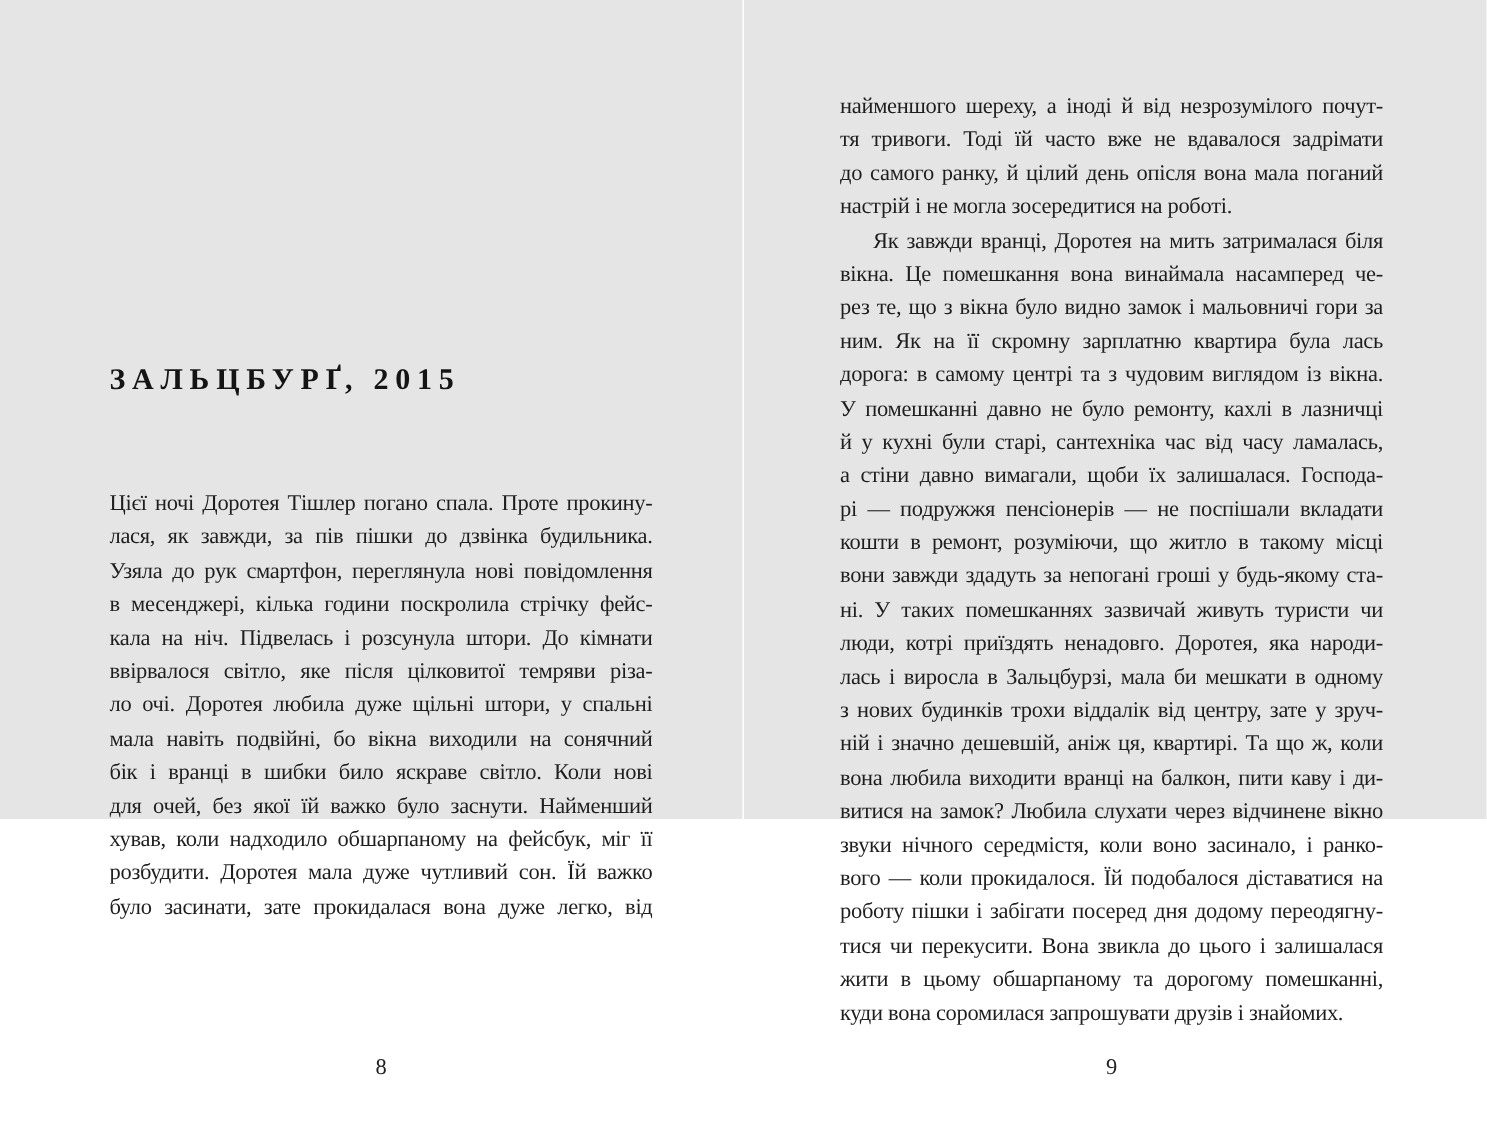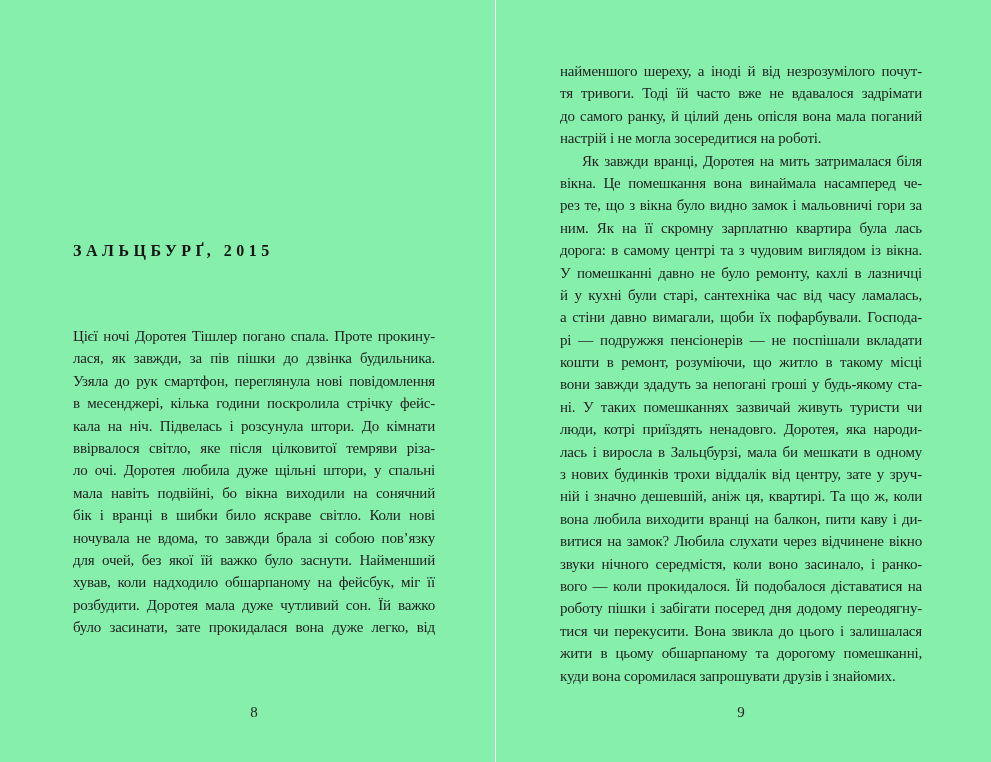--- a/index.html
+++ b/index.html
@@ -17,32 +17,32 @@
   }
   .book-spread {
     position: absolute;
     inset: 0;
     background: #ffffff;
   }
   .page {
     position: absolute;
     top: 0;
     width: 495px;
-    height: 762px;
-    background: #86efac;
+    height: 546px;
+    background: #e5e5e5;
   }
   .page.left  { left: 0; }
   .page.right { left: 496px; }
 
   .chapter-heading {
     position: absolute;
     left: 73px;
     top: 242px;
     width: 362px;
-    font-size: 16px;
+    font-size: 20px;
     font-weight: bold;
     letter-spacing: 4.5px;
     color: #141414;
     white-space: nowrap;
   }
 
   .page-text {
     position: absolute;
     width: 362px;
     font-size: 15px;
@@ -85,21 +85,20 @@
     <div class="page-text left-col">
         <div class="text-line justify">Цієї ночі Доротея Тішлер погано спала. Проте прокину-</div>
         <div class="text-line justify">лася, як завжди, за пів пішки до дзвінка будильника.</div>
         <div class="text-line justify">Узяла до рук смартфон, переглянула нові повідомлення</div>
         <div class="text-line justify">в месенджері, кілька години поскролила стрічку фейс-</div>
         <div class="text-line justify">кала на ніч. Підвелась і розсунула штори. До кімнати</div>
         <div class="text-line justify">ввірвалося світло, яке після цілковитої темряви різа-</div>
         <div class="text-line justify">ло очі. Доротея любила дуже щільні штори, у спальні</div>
         <div class="text-line justify">мала навіть подвійні, бо вікна виходили на сонячний</div>
         <div class="text-line justify">бік і вранці в шибки било яскраве світло. Коли нові</div>
-        <div class="text-line justify">ночувала не вдома, то завжди брала зі собою пов’язку</div>
         <div class="text-line justify">для очей, без якої їй важко було заснути. Найменший</div>
         <div class="text-line justify">хував, коли надходило обшарпаному на фейсбук, міг її</div>
         <div class="text-line justify">розбудити. Доротея мала дуже чутливий сон. Їй важко</div>
         <div class="text-line justify">було засинати, зате прокидалася вона дуже легко, від</div>
       </div>
     <div class="page-number left-num">8</div>
   </div>
 
   <div class="page right">
     <div class="page-text right-col">
@@ -107,21 +106,21 @@
         <div class="text-line justify">тя тривоги. Тоді їй часто вже не вдавалося задрімати</div>
         <div class="text-line justify">до самого ранку, й цілий день опісля вона мала поганий</div>
         <div class="text-line">настрій і не могла зосередитися на роботі.</div>
         <div class="text-line justify indented">Як завжди вранці, Доротея на мить затрималася біля</div>
         <div class="text-line justify">вікна. Це помешкання вона винаймала насамперед че-</div>
         <div class="text-line justify">рез те, що з вікна було видно замок і мальовничі гори за</div>
         <div class="text-line justify">ним. Як на її скромну зарплатню квартира була лась</div>
         <div class="text-line justify">дорога: в самому центрі та з чудовим виглядом із вікна.</div>
         <div class="text-line justify">У помешканні давно не було ремонту, кахлі в лазничці</div>
         <div class="text-line justify">й у кухні були старі, сантехніка час від часу ламалась,</div>
-        <div class="text-line justify">а стіни давно вимагали, щоби їх пофарбували. Господа-</div>
+        <div class="text-line justify">а стіни давно вимагали, щоби їх залишалася. Господа-</div>
         <div class="text-line justify">рі — подружжя пенсіонерів — не поспішали вкладати</div>
         <div class="text-line justify">кошти в ремонт, розуміючи, що житло в такому місці</div>
         <div class="text-line justify">вони завжди здадуть за непогані гроші у будь-якому ста-</div>
         <div class="text-line justify">ні. У таких помешканнях зазвичай живуть туристи чи</div>
         <div class="text-line justify">люди, котрі приїздять ненадовго. Доротея, яка народи-</div>
         <div class="text-line justify">лась і виросла в Зальцбурзі, мала би мешкати в одному</div>
         <div class="text-line justify">з нових будинків трохи віддалік від центру, зате у зруч-</div>
         <div class="text-line justify">ній і значно дешевшій, аніж ця, квартирі. Та що ж, коли</div>
         <div class="text-line justify">вона любила виходити вранці на балкон, пити каву і ди-</div>
         <div class="text-line justify">витися на замок? Любила слухати через відчинене вікно</div>

